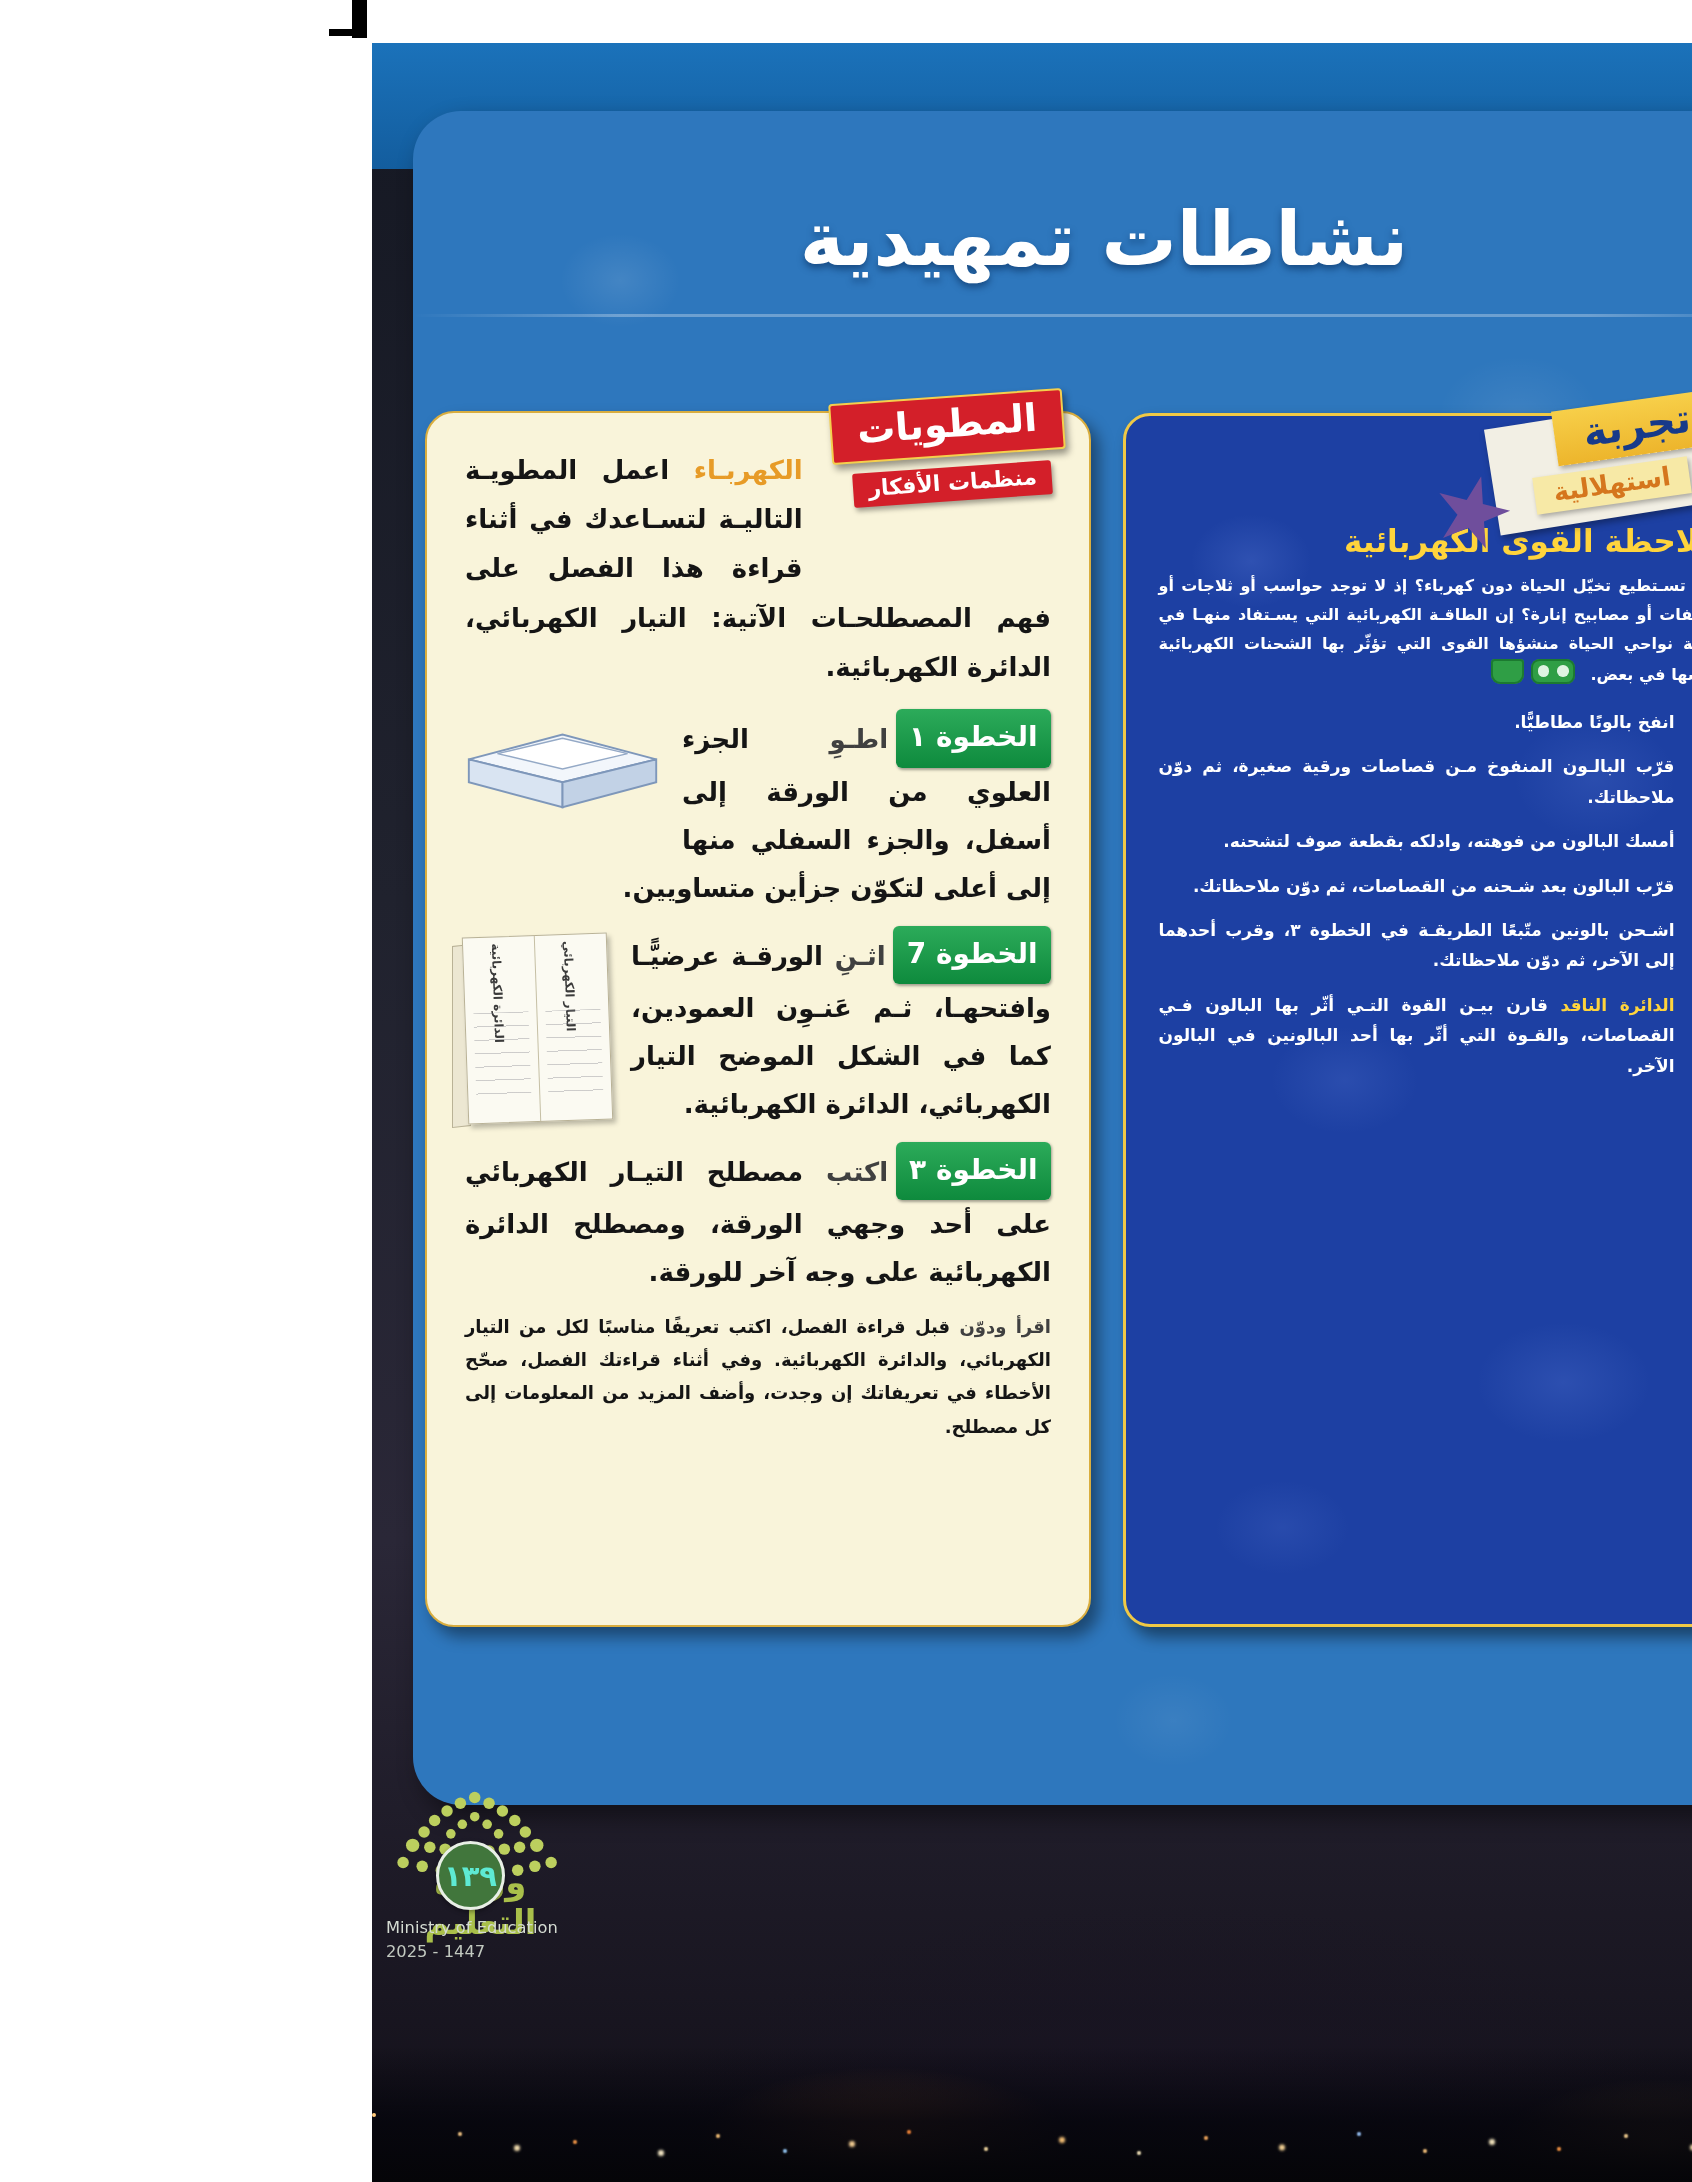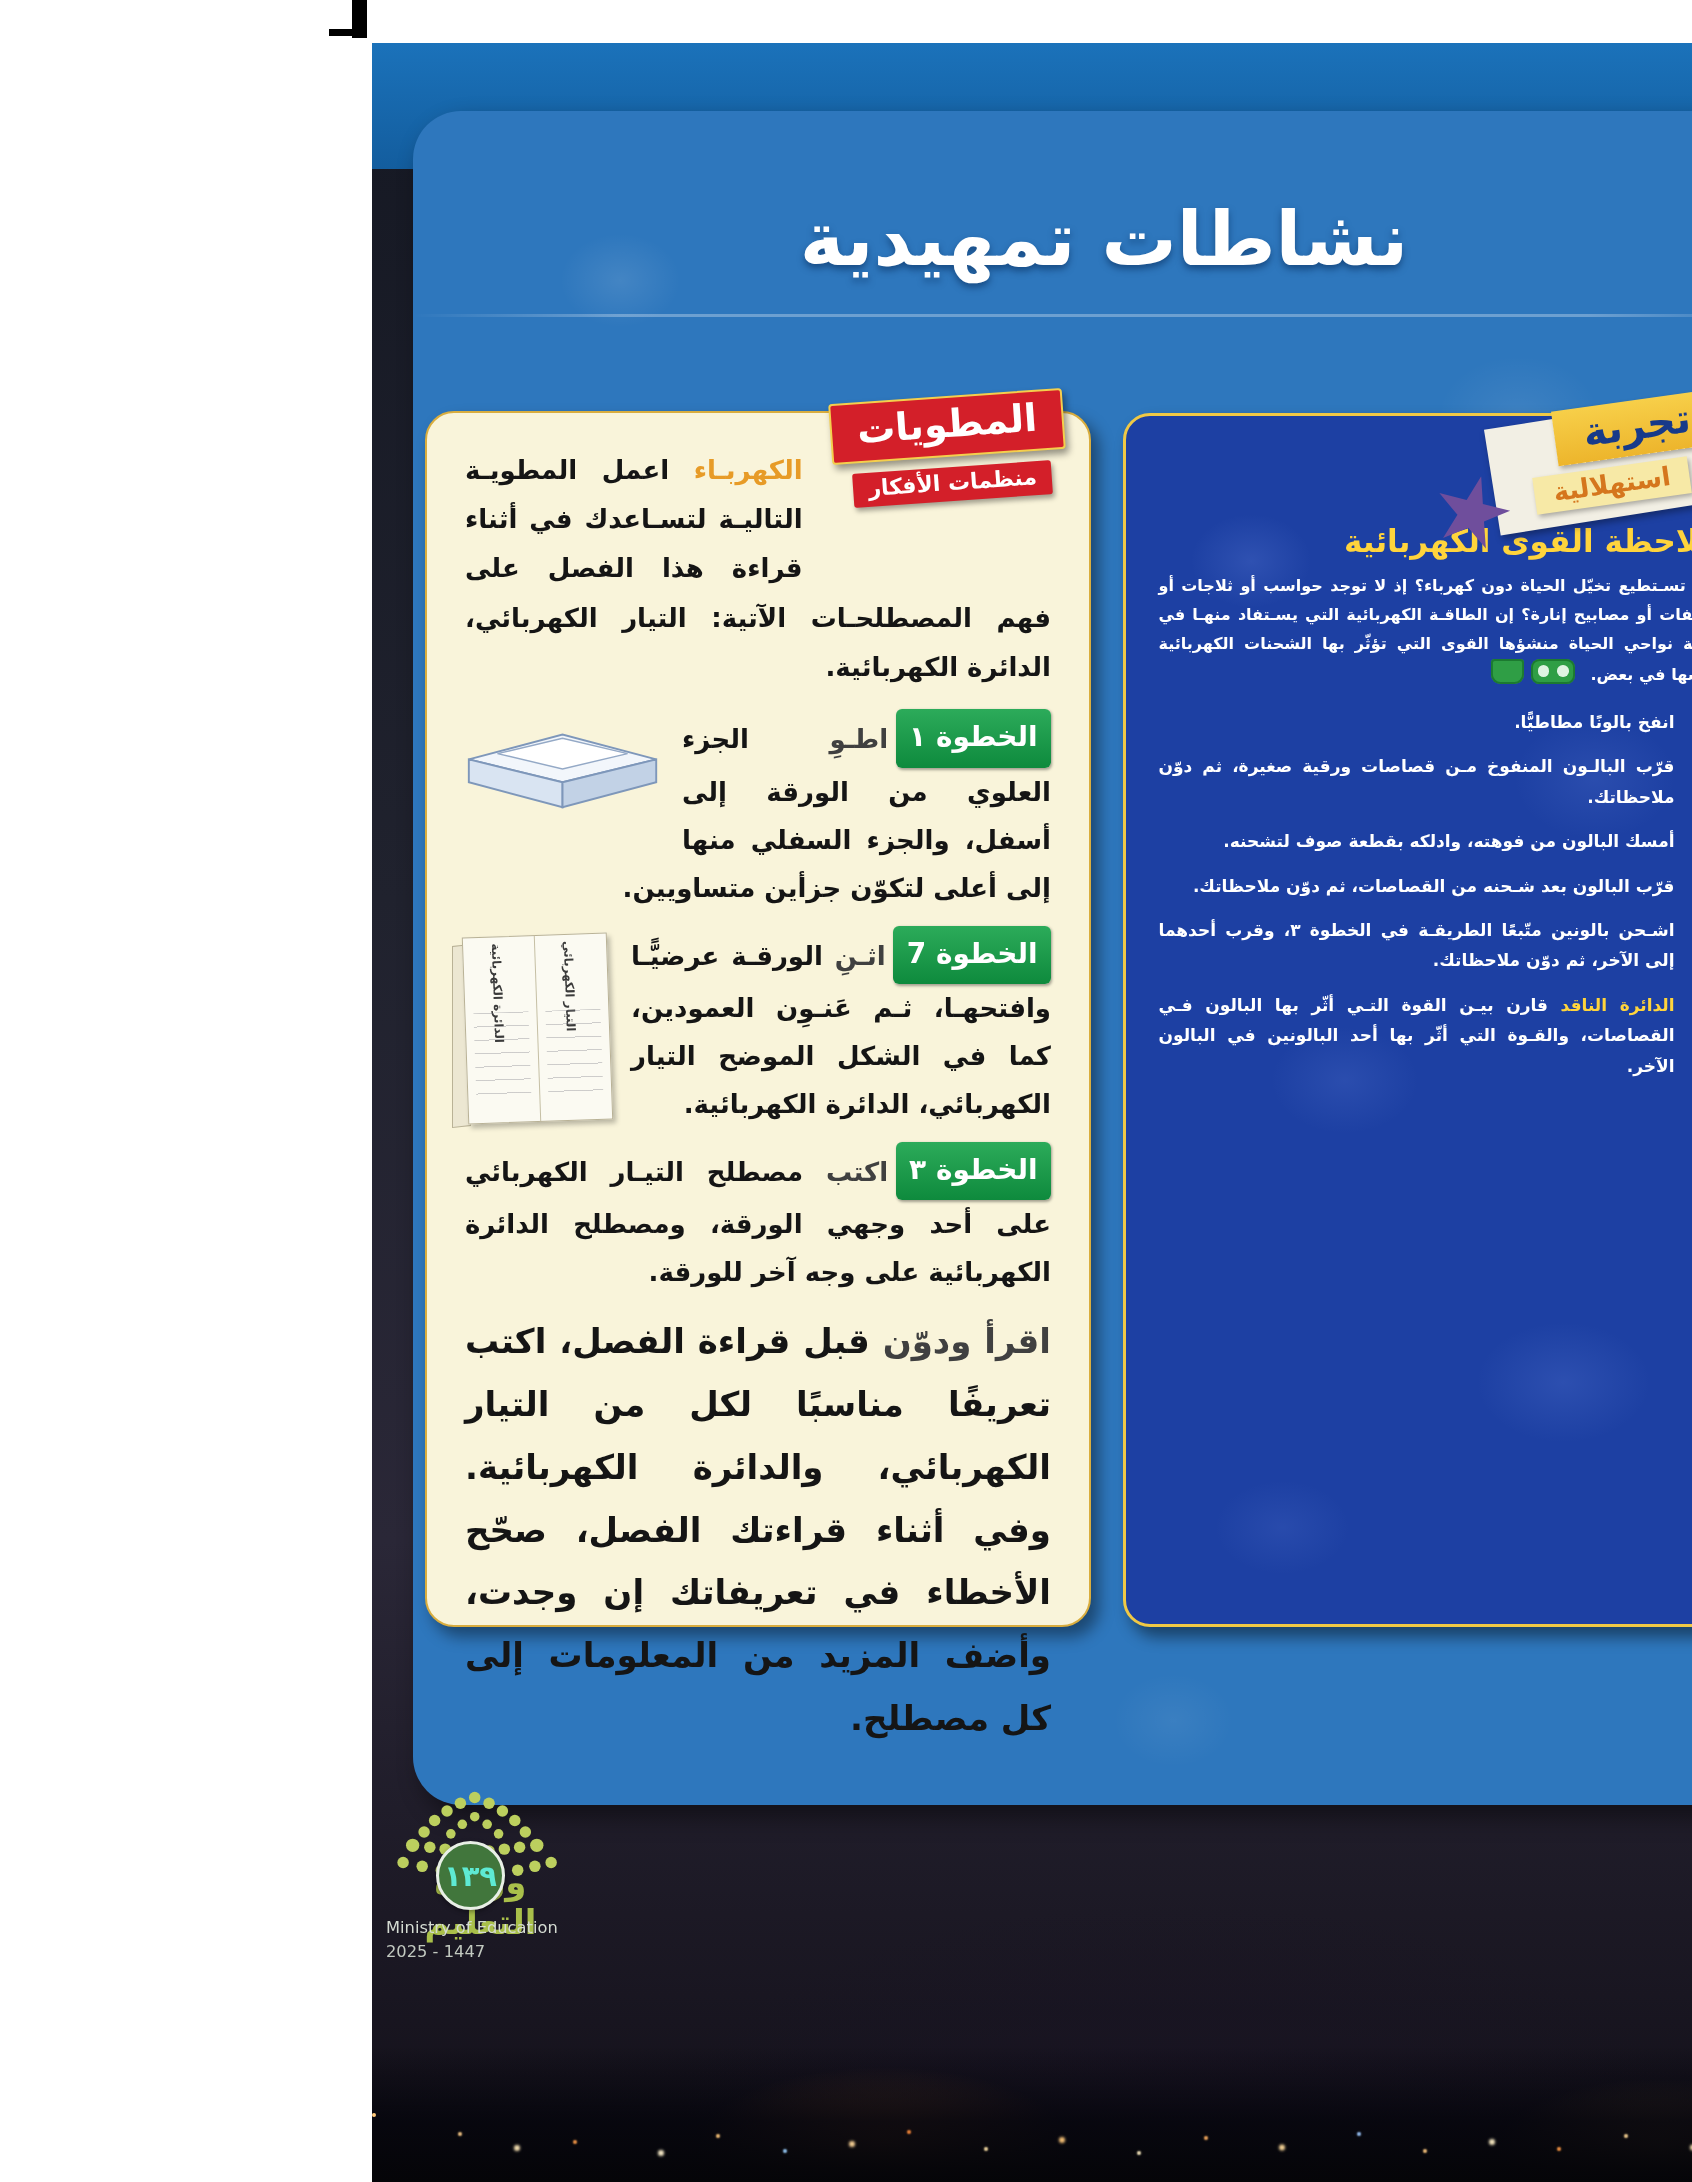--- a/index.html
+++ b/index.html
@@ -101,21 +101,21 @@
   .kw-orange { color:#e79b27; }
   .kw-green  { color:#404040; }
 
   .fold-step { clear:both; margin-bottom:13.4px; }
   .fold-step::after { content:""; display:block; clear:both; }
   .fold-diagram { float:left; margin:9.6px 21px 3.8px 0; }
   .step-text { font-size:26px; font-weight:bold; line-height:1.85; text-align:justify; }
   .step-badge { display:inline-block; background:linear-gradient(180deg,#2cab5a,#0e8a3d);
     color:#fff; font-size:28px; font-weight:bold; padding:1.9px 13.4px 4.8px; border-radius:6px;
     box-shadow:1px 1.9px 2.9px rgba(0,0,0,.35); margin-left:7.6px; vertical-align:1.9px; white-space:nowrap; }
-  .read-note { clear:both; font-size:34px; font-weight:bold; line-height:1.85;
+  .read-note { clear:both; font-size:18px; font-weight:bold; line-height:1.85;
     text-align:justify; margin-top:7.6px; }
 
   
   .diagram2 { position:relative; }
   .d2-page { width:145px; height:187px; background:#fbfaf2; border:1.9px solid #b9b296;
     display:flex; direction:rtl; box-shadow:2.9px 3.8px 5.7px rgba(0,0,0,.25);
     transform:rotate(-2deg); }
   .d2-col { flex:1; position:relative; }
   .d2-col:first-child { border-left:1.9px solid #c5bfa4; }
   .d2-col::after { content:""; position:absolute; left:7.6px; right:7.6px; top:75px; height:92px;

